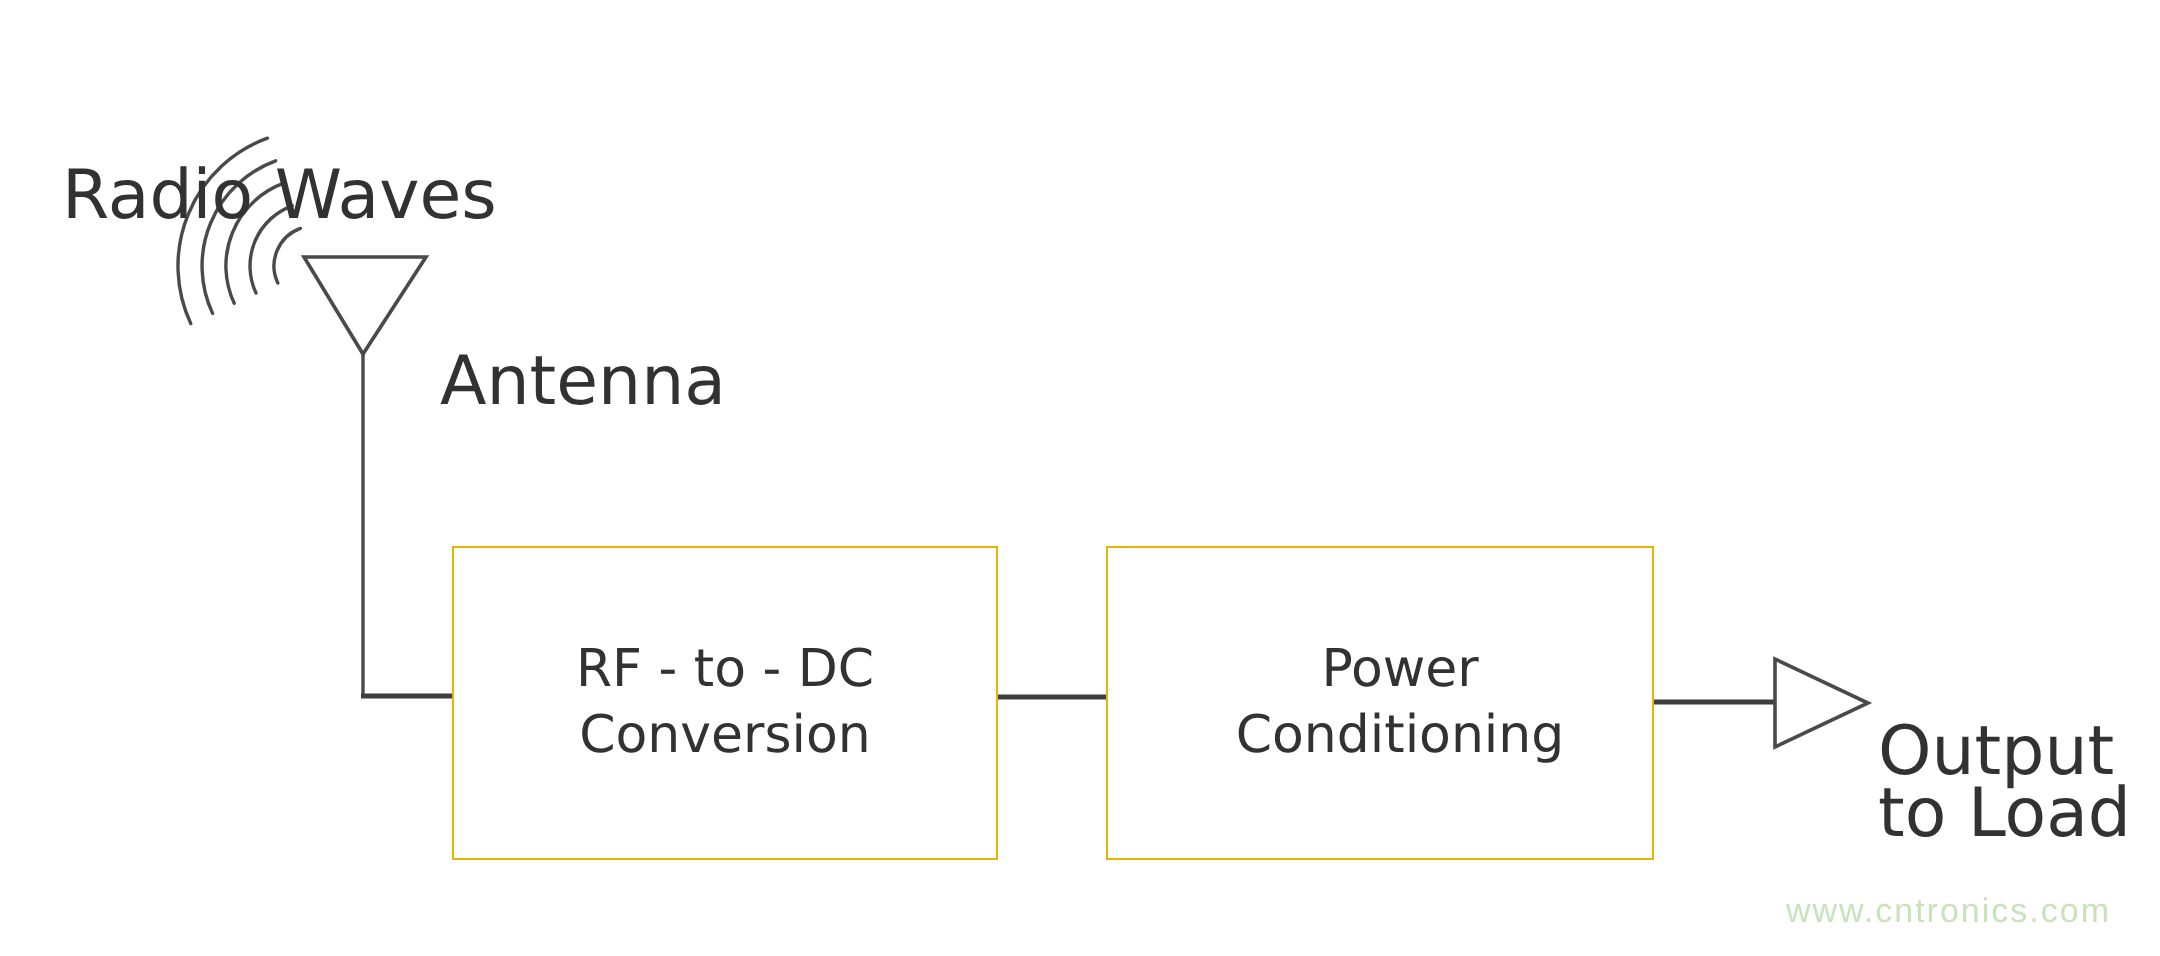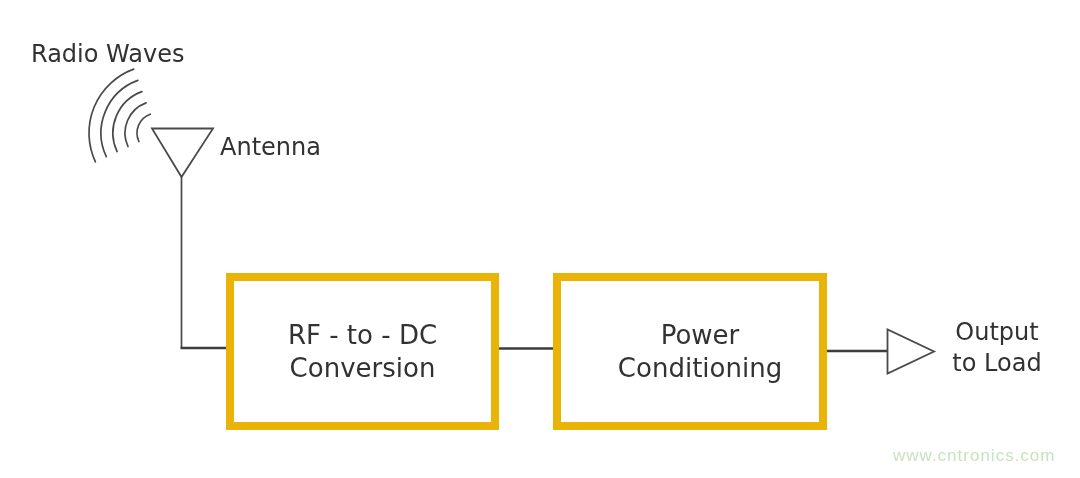--- a/index.html
+++ b/index.html
@@ -17,28 +17,29 @@
     overflow:hidden;
   }
   .stage{position:absolute;left:0;top:0;width:1080px;height:478px;}
   svg.wires{position:absolute;left:0;top:0;width:1080px;height:478px;}
   svg.wires .thin{stroke:var(--stroke);stroke-width:1.7;fill:none;stroke-linecap:round;}
   svg.wires .wire{stroke:#3d3d3d;stroke-width:2.6;fill:none;}
   svg.wires .shape{stroke:var(--stroke);stroke-width:1.8;fill:#ffffff;}
   .lbl{
     position:absolute;
     color:var(--text);
-    font-size:24px;
+    font-size:34px;
     line-height:31px;
     white-space:nowrap;
+    margin-top:44px;
   }
   .box{
     position:absolute;
     box-sizing:border-box;
-    border:8px solid #eab308;
+    border:1px solid #eab308;
     background:#ffffff;
     display:flex;
     flex-direction:column;
     align-items:center;
     justify-content:center;
     text-align:center;
     color:var(--text);
     font-size:26px;
     line-height:33px;
   }

